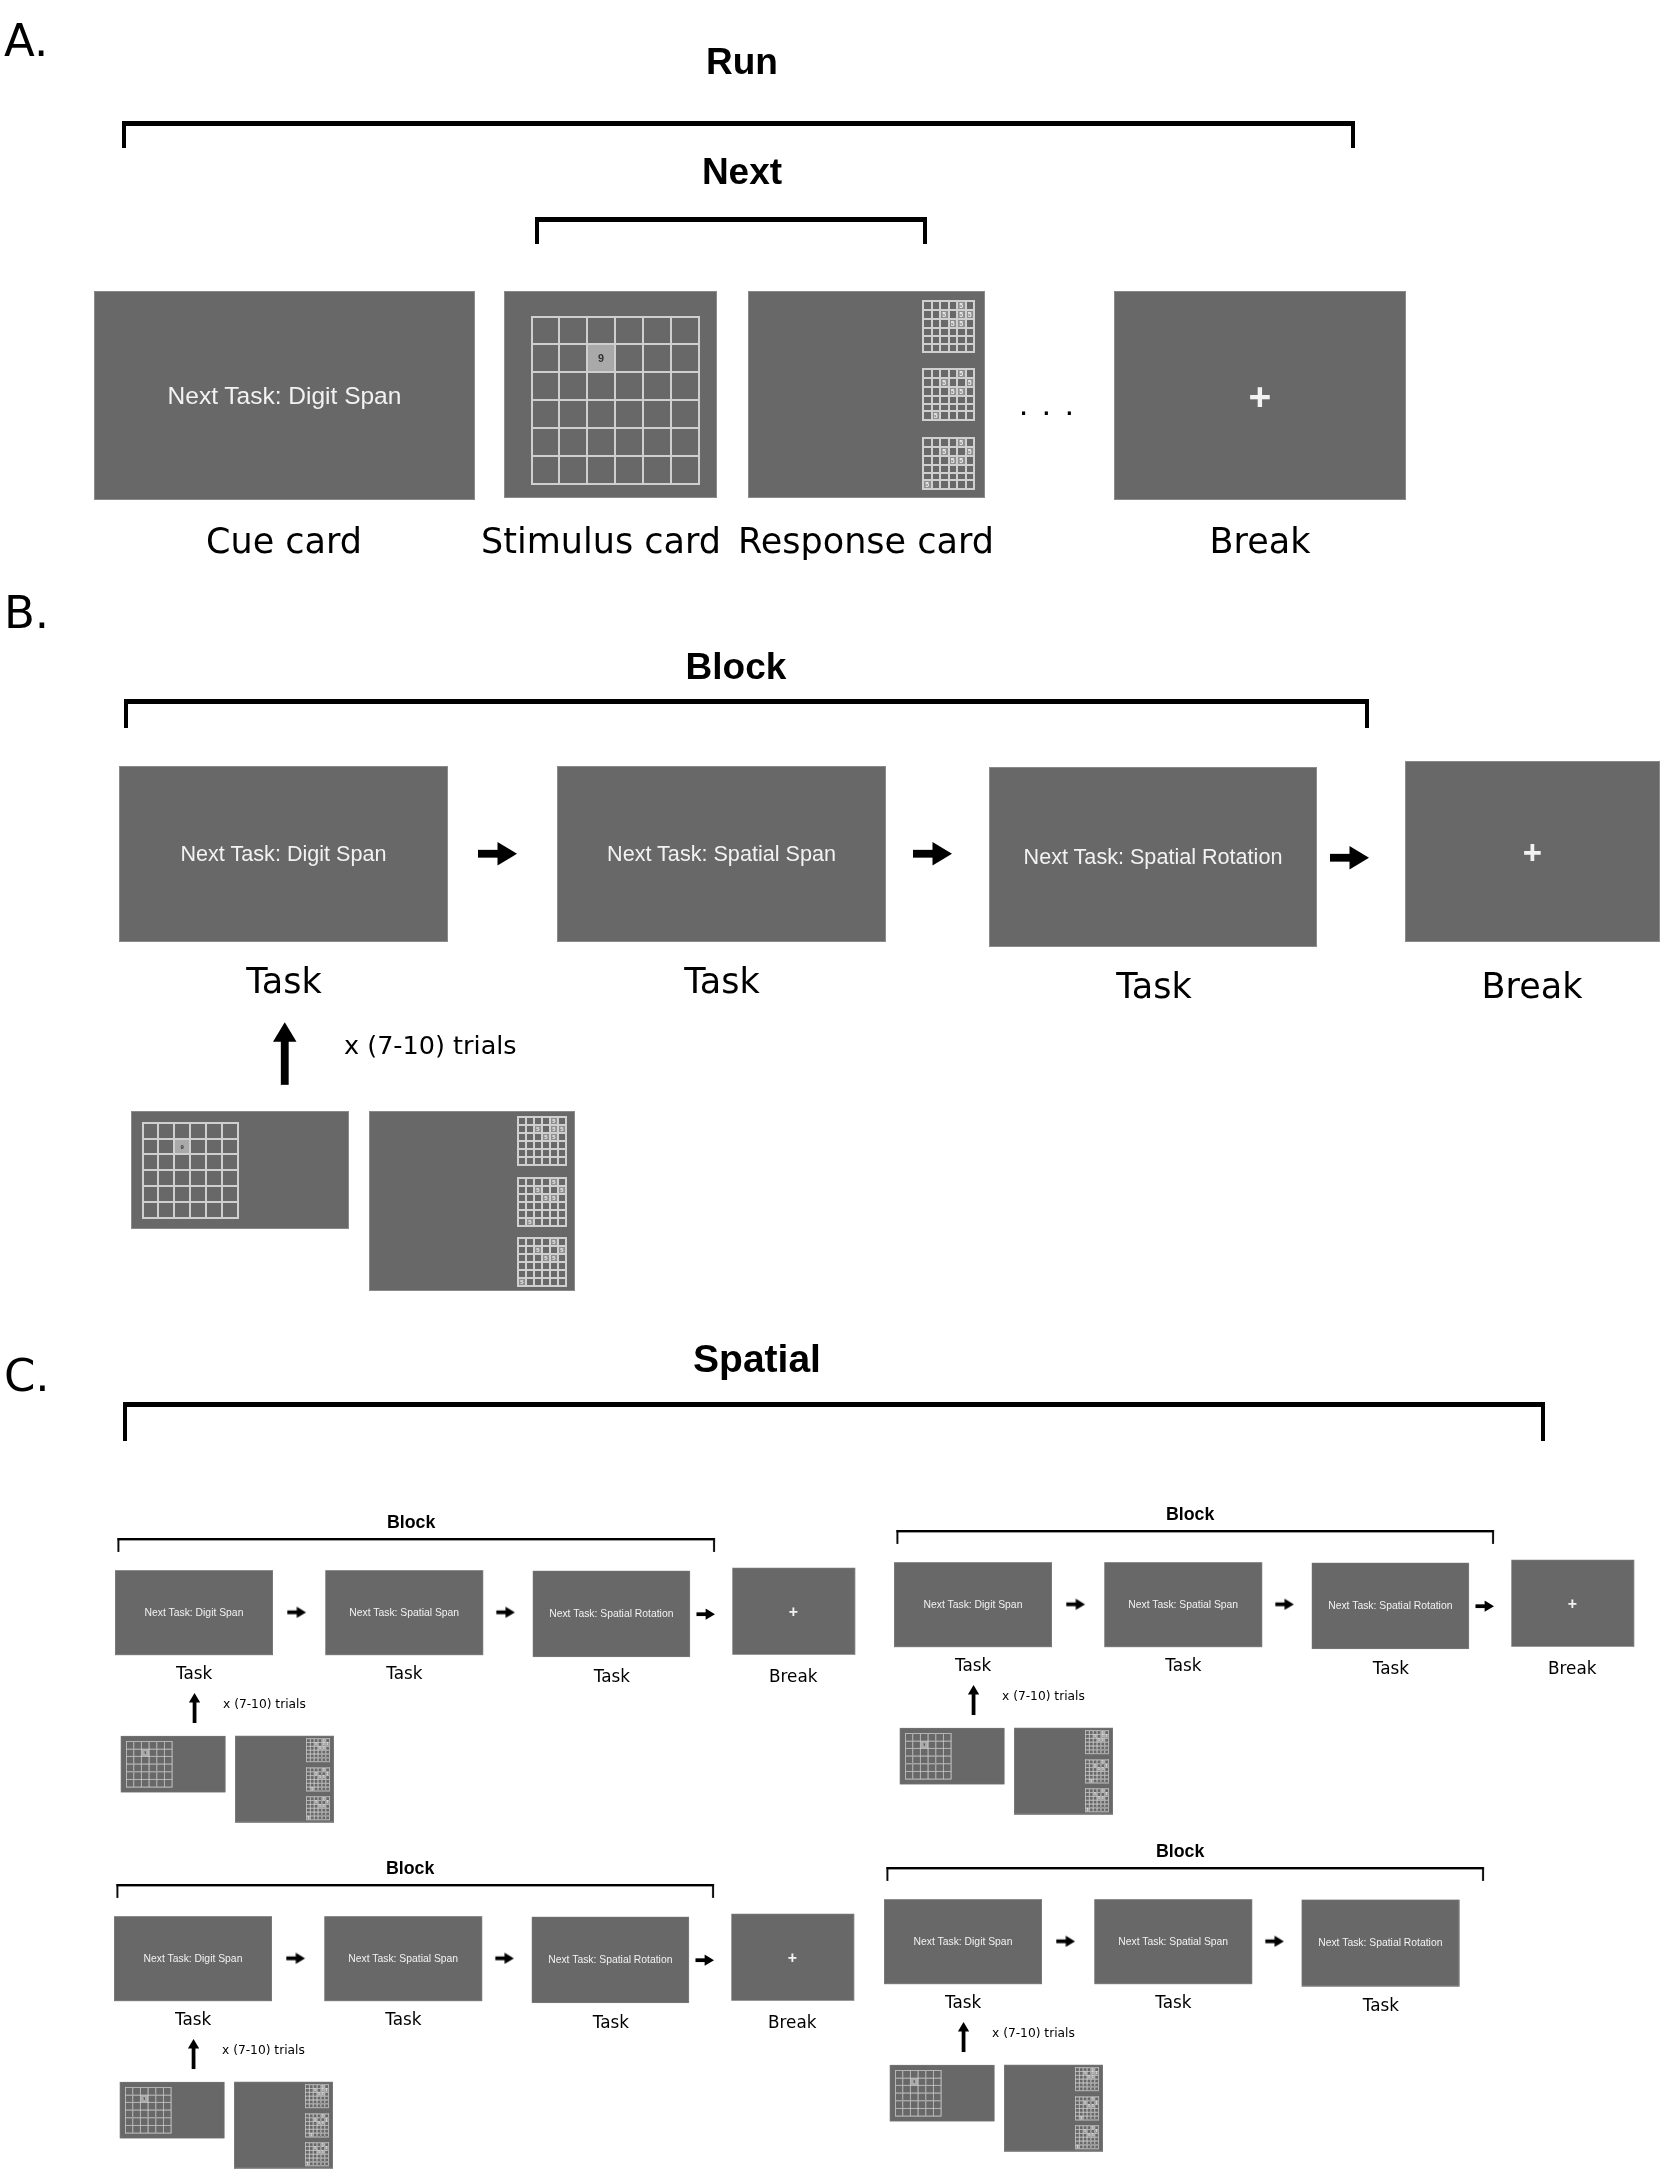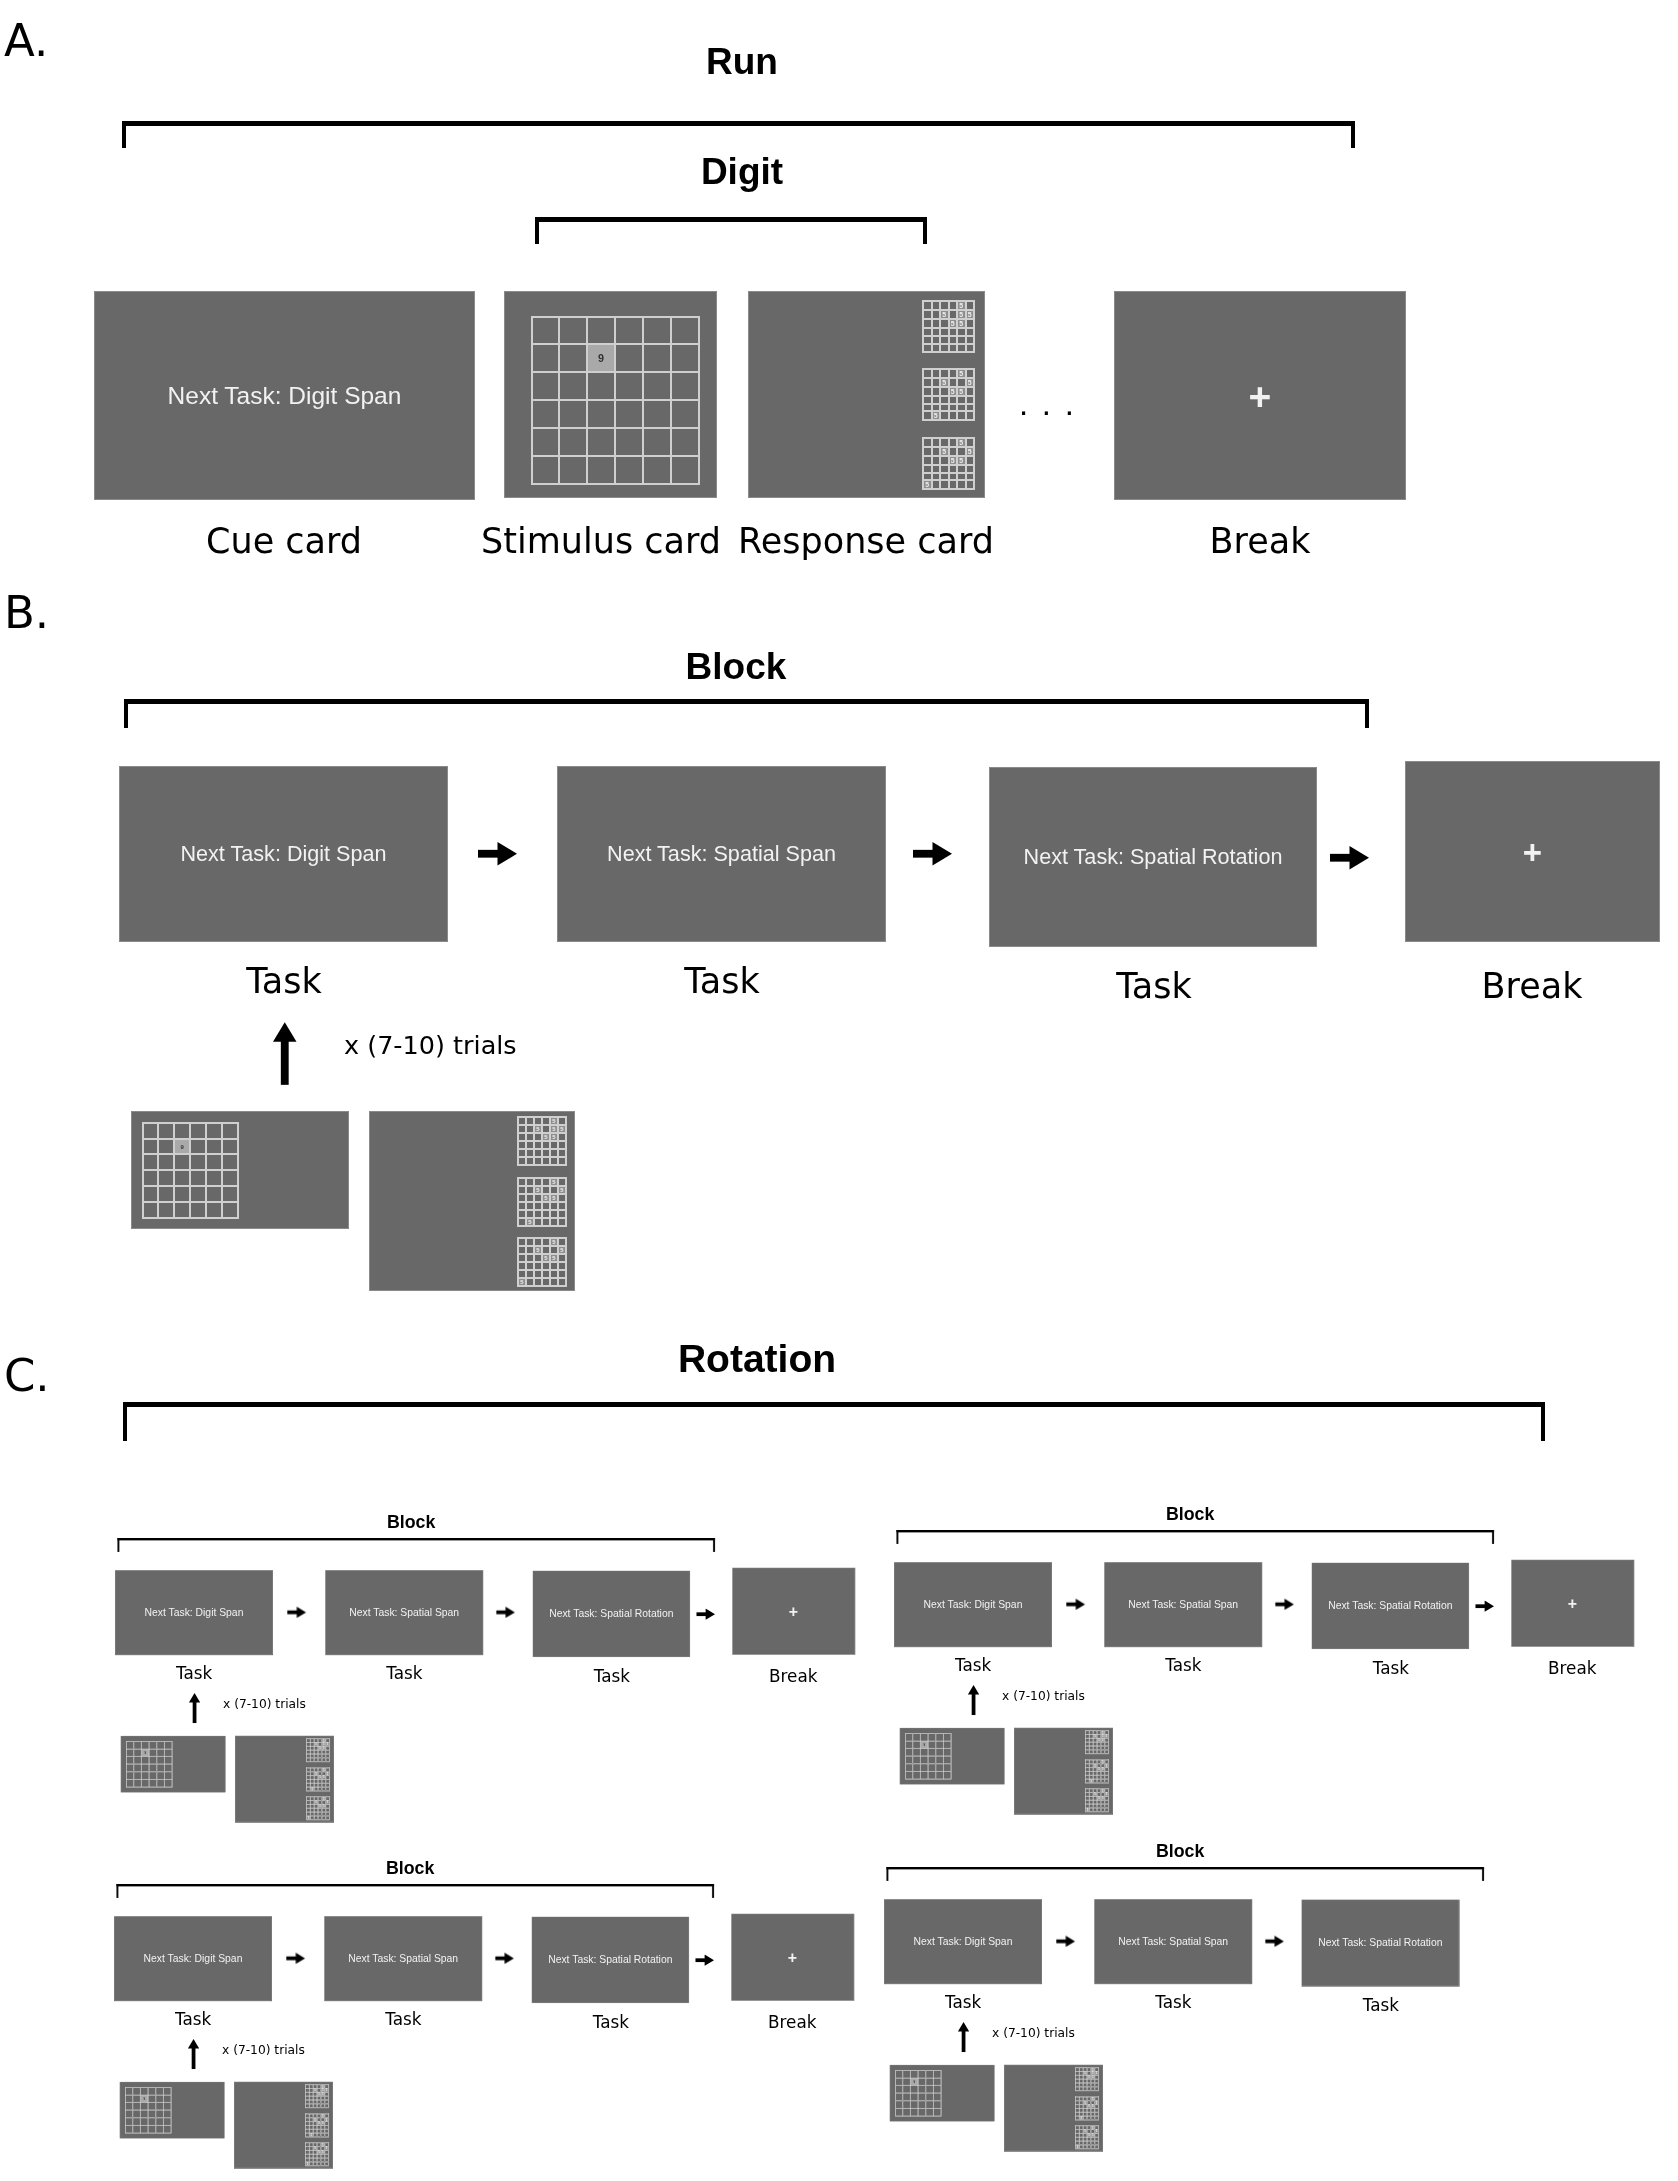--- a/index.html
+++ b/index.html
@@ -19,21 +19,21 @@
   .grid .cell.hl { background:#a9a9a9; }
   .grid .cell.resp { background:#8e8e8e; color:#eee; }
   .block-wrap { position:absolute; transform-origin:0 0; }
 </style>
 </head>
 <body>
 
 <div class="section-letter" style="left:3.9px;top:17.6px;">A.</div>
 <div class="heading" style="left:742px;top:43px;font-size:37px;">Run</div>
 <div class="bracket" style="left:122px;top:121px;width:1233px;height:27.4px;"></div>
-<div class="heading" style="left:742px;top:153px;font-size:37px;">Digit</div>
+<div class="heading" style="left:742px;top:153px;font-size:37px;">Next</div>
 <div class="bracket" style="left:535px;top:217px;width:392px;height:27.4px;"></div>
 
 <div class="card" style="left:94px;top:291px;width:381px;height:209px;">
   <div class="card-text" style="font-size:24.5px;">Next Task: Digit Span</div>
 </div>
 <div class="card" style="left:504px;top:291px;width:213px;height:207px;">
   <div id="stimA">
       <div class="grid" style="left:25.5px;top:23.5px;width:169px;height:169px;grid-template-columns:repeat(6,1fr);grid-template-rows:repeat(6,1fr);">
         <div class="cell" style="font-size:10.8px;"></div>
         <div class="cell" style="font-size:10.8px;"></div>
@@ -390,21 +390,21 @@
         <div class="cell" style="font-size:5.9px;"></div>
         <div class="cell" style="font-size:5.9px;"></div>
         <div class="cell" style="font-size:5.9px;"></div>
         <div class="cell" style="font-size:5.9px;"></div>
         <div class="cell" style="font-size:5.9px;"></div>
       </div>
     </div>
   </div>
 
 <div class="section-letter" style="left:3.9px;top:1353px;">C.</div>
-<div class="heading" style="left:757px;top:1339px;font-size:39px;">Rotation</div>
+<div class="heading" style="left:757px;top:1339px;font-size:39px;">Spatial</div>
 <div class="bracket" style="left:123px;top:1402px;width:1422px;height:39px;"></div>
 
 <div id="blockC0" class="block-wrap" style="left:115px;top:1538px;transform:scale(0.48);">
     <div class="heading" style="left:617px;top:-51px;font-size:37px;">Block</div>
     <div class="bracket" style="left:4.9px;top:0;width:1245px;height:29px;"></div>
     <div class="card" style="left:0px;top:67px;width:329px;height:176px;">
       <div class="card-text" style="font-size:21.6px;">Next Task: Digit Span</div>
     </div>
     <div class="caption" style="left:165px;top:265px;font-size:35px;">Task</div>
     <div class="card" style="left:438px;top:67px;width:329px;height:176px;">

